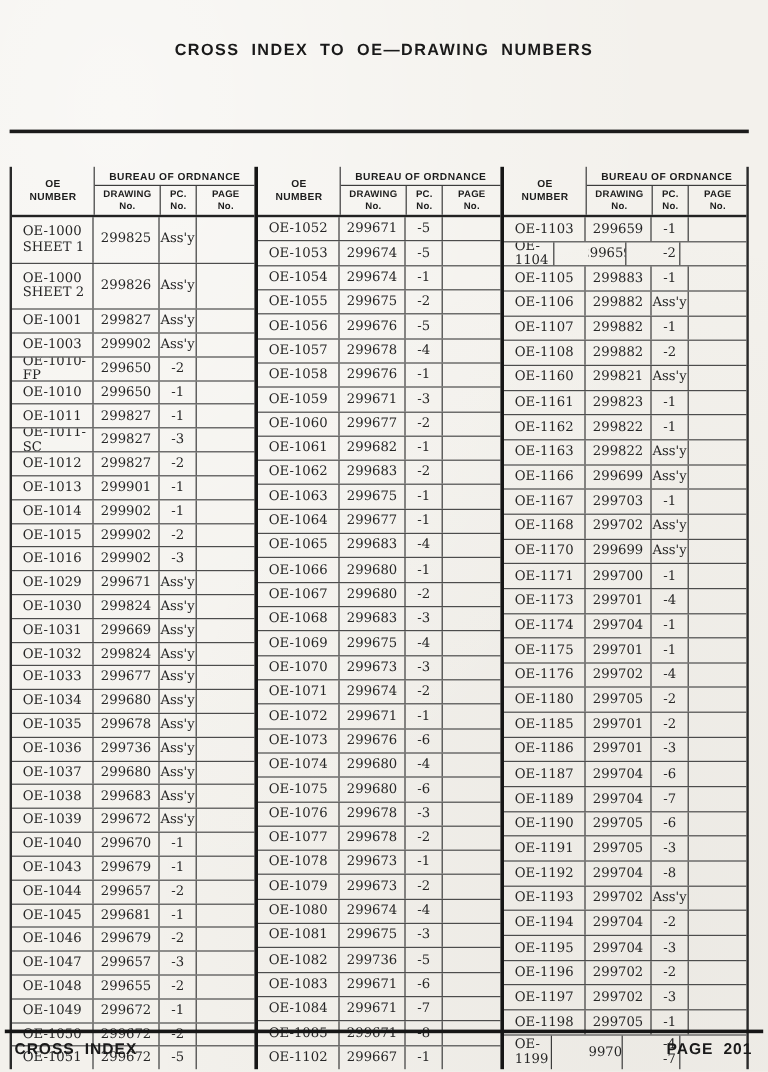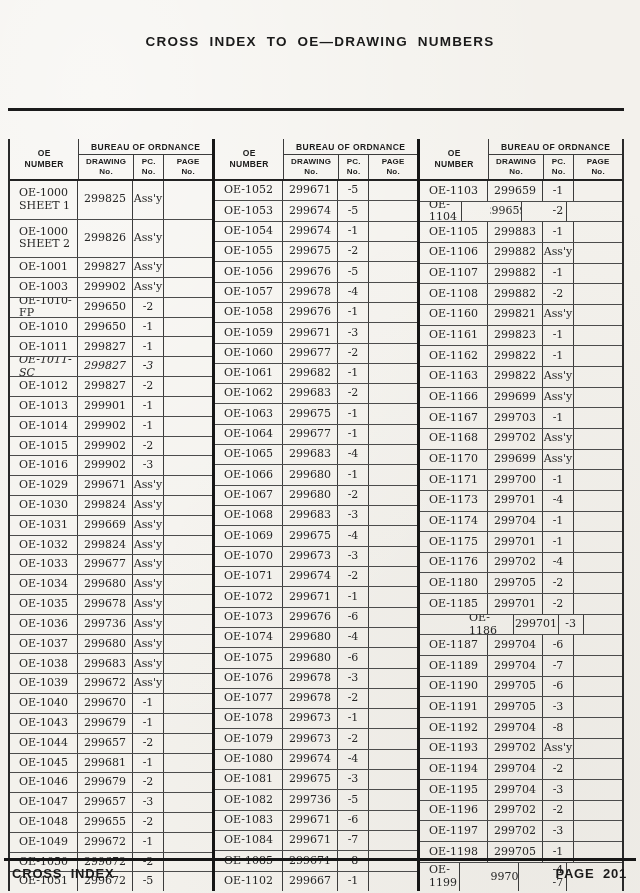--- a/index.html
+++ b/index.html
@@ -193,21 +193,21 @@
           <div class="cell c-drawing">299650</div>
           <div class="cell c-pc">-1</div>
           <div class="cell c-page"></div>
         </div>
         <div class="trow" style="flex: 1 1 0px;">
           <div class="cell c-oe">OE-1011</div>
           <div class="cell c-drawing">299827</div>
           <div class="cell c-pc">-1</div>
           <div class="cell c-page"></div>
         </div>
-        <div class="trow" style="flex: 1 1 0px; font-style: italic;">
+        <div class="trow" style="flex: 1 1 0px;">
           <div class="cell c-oe">OE-1011-SC</div>
           <div class="cell c-drawing">299827</div>
           <div class="cell c-pc">-3</div>
           <div class="cell c-page"></div>
         </div>
         <div class="trow" style="flex: 1 1 0px;">
           <div class="cell c-oe">OE-1012</div>
           <div class="cell c-drawing">299827</div>
           <div class="cell c-pc">-2</div>
           <div class="cell c-page"></div>
@@ -731,21 +731,21 @@
           <div class="cell c-drawing">299705</div>
           <div class="cell c-pc">-2</div>
           <div class="cell c-page"></div>
         </div>
         <div class="trow" style="flex: 1 1 0px;">
           <div class="cell c-oe">OE-1185</div>
           <div class="cell c-drawing">299701</div>
           <div class="cell c-pc">-2</div>
           <div class="cell c-page"></div>
         </div>
-        <div class="trow" style="flex: 1 1 0px; padding-left: 40px;">
+        <div class="trow" style="flex: 1 1 0px;">
           <div class="cell c-oe">OE-1186</div>
           <div class="cell c-drawing">299701</div>
           <div class="cell c-pc">-3</div>
           <div class="cell c-page"></div>
         </div>
         <div class="trow" style="flex: 1 1 0px;">
           <div class="cell c-oe">OE-1187</div>
           <div class="cell c-drawing">299704</div>
           <div class="cell c-pc">-6</div>
           <div class="cell c-page"></div>

